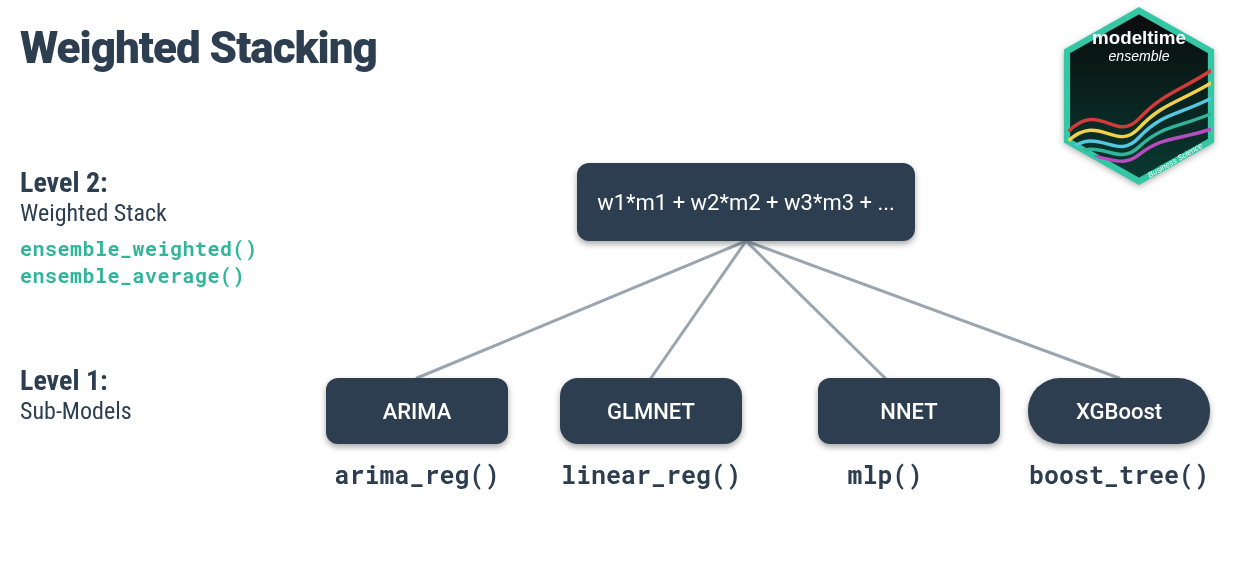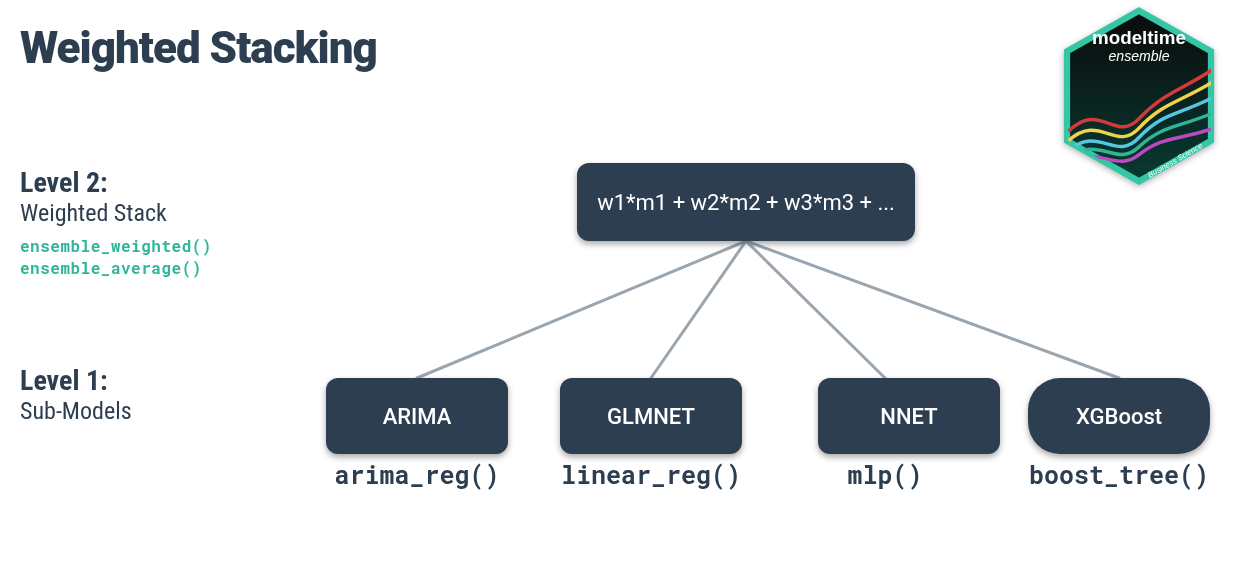--- a/index.html
+++ b/index.html
@@ -32,40 +32,40 @@
   }
   .level-label .lvl-sub {
     font-family: "Roboto Condensed", "Segoe UI", Arial, sans-serif;
     font-weight: 400;
     font-size: 24px;
     color: #2c3e50;
   }
 
   .codefn {
     font-family: "Roboto Mono", "Consolas", "Menlo", monospace;
-    font-size: 16px;
+    font-size: 20px;
     font-weight: 700;
     color: #2fb69a;
     letter-spacing: 0.5px;
     line-height: 1.35;
   }
 
   .node {
     position: absolute;
     background: #2c3e50;
     color: #ffffff;
     border-radius: 12px;
     display: flex;
     align-items: center;
     justify-content: center;
     font-family: "Roboto", "Segoe UI", Arial, sans-serif;
     box-shadow: 0 3px 6px rgba(0,0,0,0.35);
   }
   .node.top { width: 338px; height: 78px; font-size: 22px; }
-  .node.leaf { width: 182px; height: 76px; font-size: 22px; font-weight: 500; }
+  .node.leaf { width: 182px; height: 66px; font-size: 22px; font-weight: 500; }
 
   .leaf-fn {
     position: absolute;
     width: 200px;
     text-align: center;
     font-family: "Roboto Mono", "Consolas", "Menlo", monospace;
     font-size: 25px;
     font-weight: 700;
     color: #2c3e50;
   }
@@ -137,21 +137,21 @@
     </g>
   </svg>
 
   <div class="node top" style="left:577px; top:163px;justify-content:center;">
     <span>w1*m1 + w2*m2 + w3*m3 + ...</span>
   </div>
 
   <div class="node leaf" style="left:326px; top:378px;">
     <span>ARIMA</span>
   </div>
-  <div class="node leaf" style="left:560px; top:378px;">
+  <div class="node leaf" style="left:560px; top:378px;border-radius:18px;">
     <span>GLMNET</span>
   </div>
   <div class="node leaf" style="left:794px; top:378px;margin-left:24px;">
     <span>NNET</span>
   </div>
   <div class="node leaf" style="left:1028px; top:378px;border-radius:32px;">
     <span>XGBoost</span>
   </div>
 
   <div class="leaf-fn" style="left:317px; top:458px;">arima_reg()</div>

